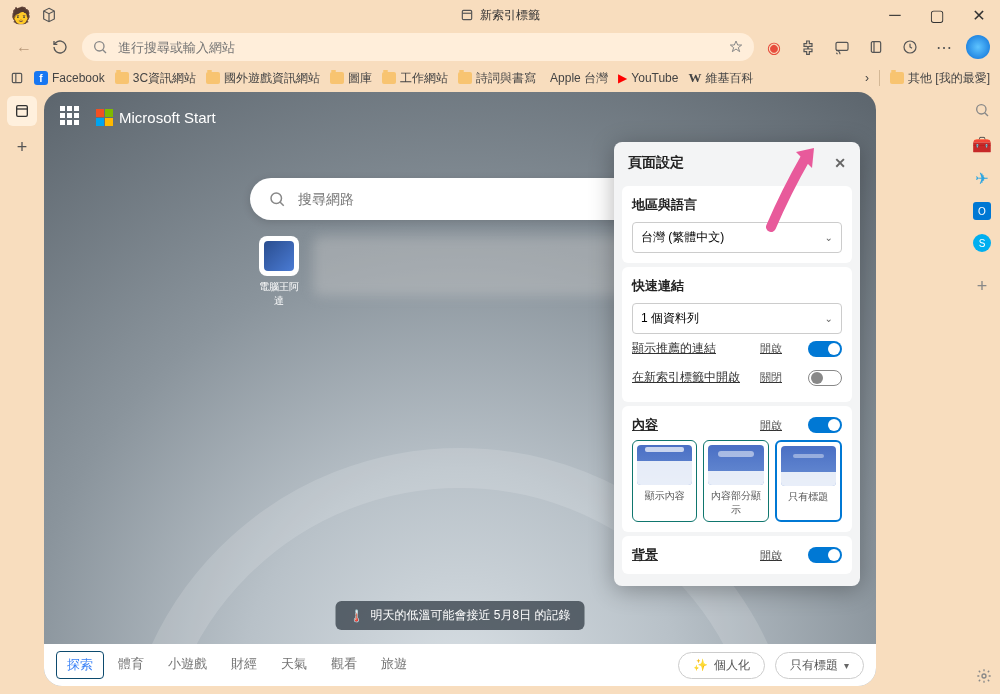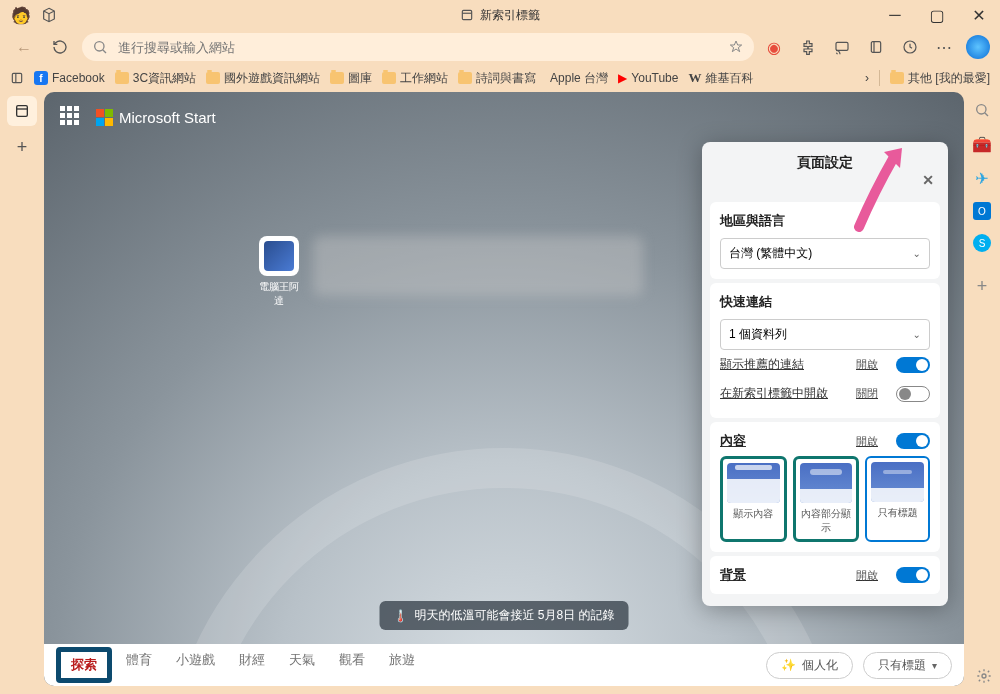--- a/index.html
+++ b/index.html
@@ -37,21 +37,21 @@
 .lefttabs { position: absolute; left: 0; top: 92px; width: 44px; height: 602px; display:flex; flex-direction:column; align-items:center; gap:6px; padding-top:4px; }
 .lefttabs .tab { width:30px; height:30px; border-radius:6px; display:flex; align-items:center; justify-content:center; color:#555; }
 .lefttabs .tab.active { background:#fff0dd; }
 .lefttabs .plus { width:30px; height:30px; display:flex; align-items:center; justify-content:center; color:#555; font-size:18px; }
 
 
 .rightbar { position:absolute; right:0; top:92px; width:36px; height:602px; display:flex; flex-direction:column; align-items:center; gap:14px; padding-top:8px; }
 .rightbar .ri { width:20px; height:20px; display:flex; align-items:center; justify-content:center; }
 
 
-.content { position:absolute; left:44px; top:92px; width:920px; height:594px; background: radial-gradient(circle at 50% 100%, #d8dfe4 0%, #b8c1c8 30%, #8a949c 60%, #5c656d 100%); border-radius: 10px; overflow:hidden; }
+.content { position:absolute; left:44px; top:92px; width:832px; height:594px; background: radial-gradient(circle at 50% 100%, #d8dfe4 0%, #b8c1c8 30%, #8a949c 60%, #5c656d 100%); border-radius: 18px; overflow:hidden; }
 .content::before { content:''; position:absolute; left:50%; top:60%; transform:translateX(-50%); width:900px; height:900px; border-radius:50%; background: radial-gradient(circle, rgba(255,255,255,0.95) 0%, rgba(240,243,246,0.7) 10%, rgba(200,208,214,0.3) 25%, transparent 40%); }
 .content::after { content:''; position:absolute; left:50%; top:60%; transform:translateX(-50%); width:600px; height:600px; border-radius:50%; border: 40px solid rgba(255,255,255,0.15); }
 
 
 .msheader { position:absolute; top:14px; left:16px; right:16px; display:flex; align-items:center; color:#fff; z-index:3; }
 .msheader .apps { width:22px; height:22px; display:grid; grid-template-columns:repeat(3,5px); grid-template-rows:repeat(3,5px); gap:2px; }
 .msheader .apps span { background:#fff; }
 .msheader .logo { margin-left:14px; display:flex; align-items:center; gap:6px; font-size:15px; }
 .mslogo { display:grid; grid-template-columns:8px 8px; grid-template-rows:8px 8px; gap:1px; }
 .mslogo span:nth-child(1){background:#f25022;} .mslogo span:nth-child(2){background:#7fba00;}
@@ -72,41 +72,41 @@
 .tile .box .img { width:30px; height:30px; background:linear-gradient(135deg, #2a4d8f, #4a7bd4); border-radius:4px; }
 .tiles .blur { width:330px; height:60px; background:rgba(200,200,200,0.4); border-radius:8px; filter:blur(6px); }
 
 
 .note { position:absolute; bottom:56px; left:50%; transform:translateX(-50%); background:rgba(40,50,60,0.7); color:#fff; padding:6px 14px; border-radius:6px; font-size:12px; z-index:3; display:flex; align-items:center; gap:6px; }
 
 
 .bottombar { position:absolute; bottom:0; left:0; right:0; height:42px; background:#fff; display:flex; align-items:center; padding:0 12px; gap:10px; z-index:3; border-radius: 0 0 10px 10px; }
 .btabs { display:flex; gap:4px; }
 .btab { padding:4px 10px; font-size:13px; color:#737373; border-radius:4px; }
-.btab.active { color:#b91c1c; border:5px solid #0c4a6e;font-weight:bold; }
+.btab.active { color:#3b82f6; border:1px solid #0c4a6e; }
 .bottombar .bspacer { flex:1; }
 .bpill { border:1px solid #ccc; border-radius:16px; padding:4px 14px; font-size:12px; color:#555; display:flex; align-items:center; gap:6px; }
 
 
 .settings { position:absolute; top:50px; right:16px; width:246px; background:#f3f4f5; border-radius:8px; box-shadow:0 4px 24px rgba(0,0,0,0.3); z-index:5; padding-bottom:8px; }
-.settings .shdr { display:flex; align-items:center; padding:12px 14px 10px; font-size:14px; font-weight:600; color:#222;flex-direction:column; }
+.settings .shdr { display:flex; align-items:center; padding:12px 14px 10px; font-size:14px; font-weight:600; color:#222; }
 .settings .shdr .x { margin-left:auto; color:#666; cursor:pointer; }
 .card { background:#fff; margin:4px 8px; border-radius:6px; padding:10px; }
 .card .ctitle { font-size:13px; font-weight:600; color:#222; margin-bottom:8px; }
 .select { border:1px solid #ccc; border-radius:4px; padding:6px 8px; font-size:12px; display:flex; align-items:center; justify-content:space-between; }
 .chev { font-size:10px; color:#666; }
 .row { display:flex; align-items:center; justify-content:space-between; padding:6px 0; font-size:12px; color:#333;text-decoration:underline; }
 .toggle { width:34px; height:16px; border-radius:10px; position:relative; }
 .toggle.on { background:#0078d4; }
 .toggle.on::after { content:''; position:absolute; right:2px; top:2px; width:12px; height:12px; background:#fff; border-radius:50%; }
 .toggle.off { background:#fff; border:1px solid #888; }
 .toggle.off::after { content:''; position:absolute; left:2px; top:1px; width:12px; height:12px; background:#888; border-radius:50%; }
-.row .state { font-size:11px; color:#555; margin-right:12px; }
+.row .state { font-size:11px; color:#555; margin-right:20px; }
 .layouts { display:flex; gap:6px; margin-top:6px; }
-.layout { flex:1; border:3px solid #0f766e; border-radius:6px; padding:4px; text-align:center; font-size:10px; color:#555; }
+.layout { flex:1; border:1px solid #0f766e; border-radius:6px; padding:4px; text-align:center; font-size:10px; color:#555; }
 .layout.sel { border:2px solid #0078d4; }
 .layout .preview { height:40px; background:linear-gradient(#4a6fc4, #6a8fd4); border-radius:4px; margin-bottom:4px; position:relative; overflow:hidden; }
 .layout .preview .bar { position:absolute; bottom:0; left:0; right:0; height:14px; background:rgba(255,255,255,0.85); }
 .layout .preview.p1 .bar { height:24px; }
 .layout .preview.p1::before { content:''; position:absolute; top:2px; left:8px; right:8px; height:5px; background:rgba(255,255,255,0.7); border-radius:2px; }
 .layout .preview.p2::before { content:''; position:absolute; top:6px; left:10px; right:10px; height:6px; background:rgba(255,255,255,0.5); border-radius:3px; }
 .layout .preview.p3::before { content:''; position:absolute; top:8px; left:12px; right:12px; height:4px; background:rgba(255,255,255,0.4); border-radius:2px; }
 
 
 .arrow { position:absolute; top:50px; right:50px; z-index:10; pointer-events:none; }
@@ -284,20 +284,27 @@
       <div class="mslogo">
           <span></span>
           <span></span>
           <span></span>
           <span></span>
         </div>
       <span>Microsoft Start</span>
     </div>
   </div>
 
+  <div class="searchpill">
+    <svg width="18" height="18" viewBox="0 0 24 24" fill="none" stroke="#888" stroke-width="2">
+        <circle cx="11" cy="11" r="7"></circle>
+        <path d="M21 21l-5-5"></path>
+      </svg>
+    <input placeholder="搜尋網路" style="">
+  </div>
 
   <div class="tiles">
     <div class="tile">
       <div class="box">
           <div class="img"></div>
         </div>
       <div>電腦王阿達</div>
     </div>
     <div class="blur"></div>
   </div>

